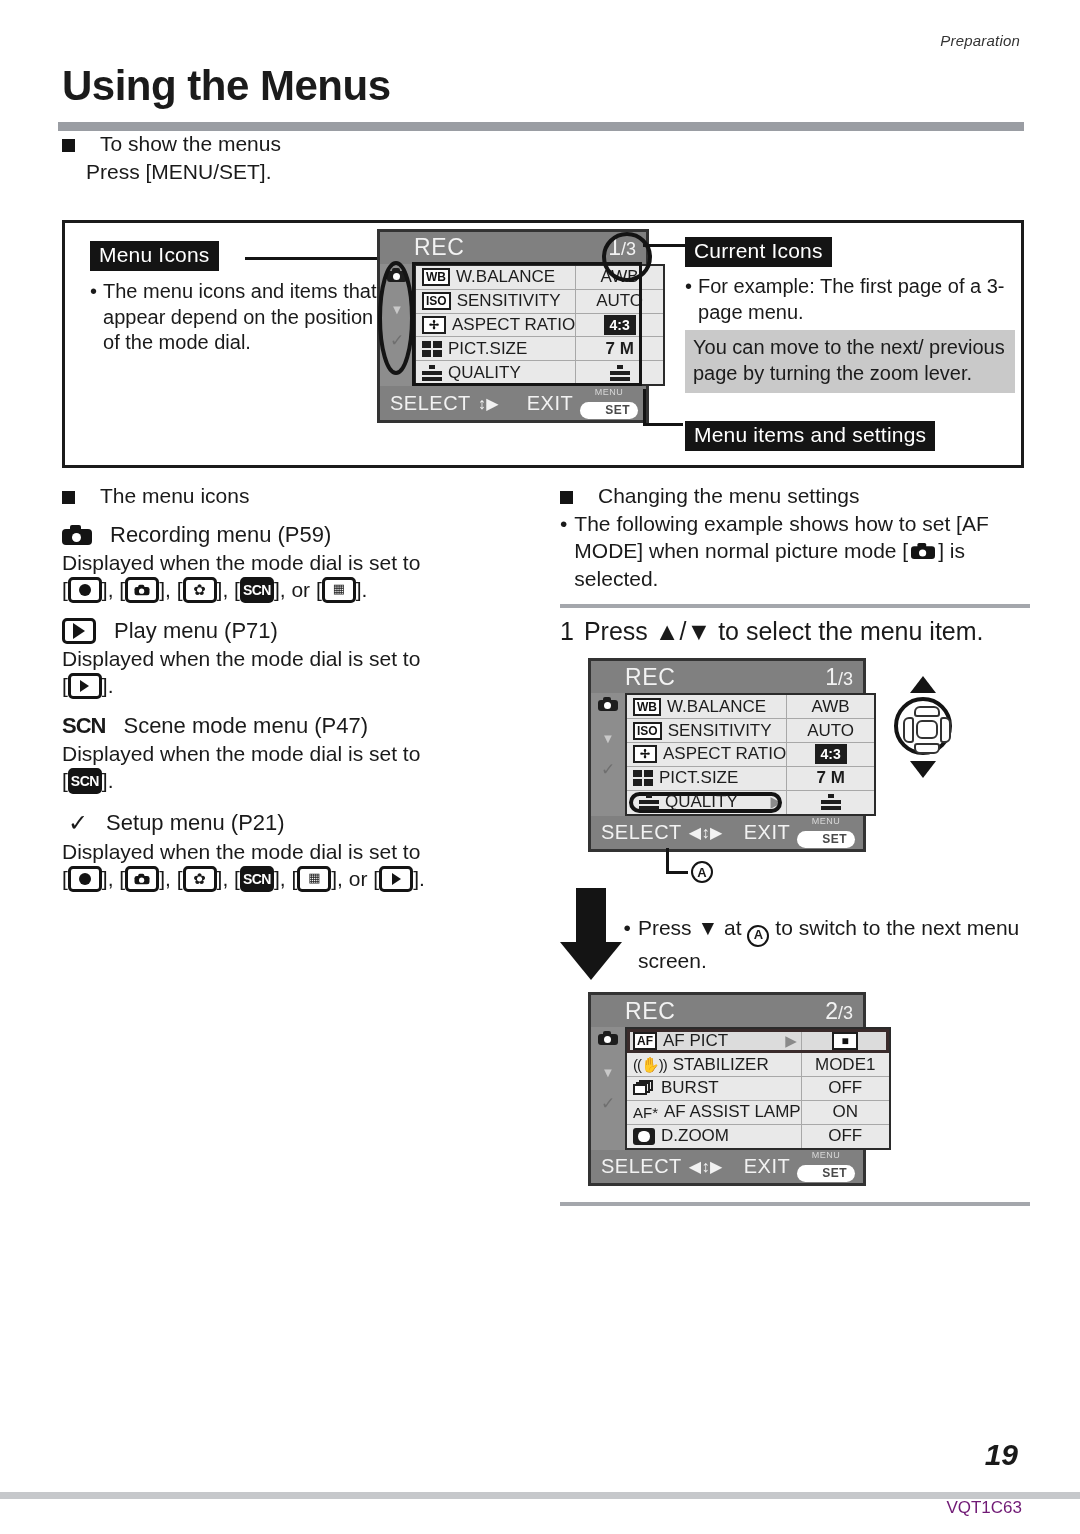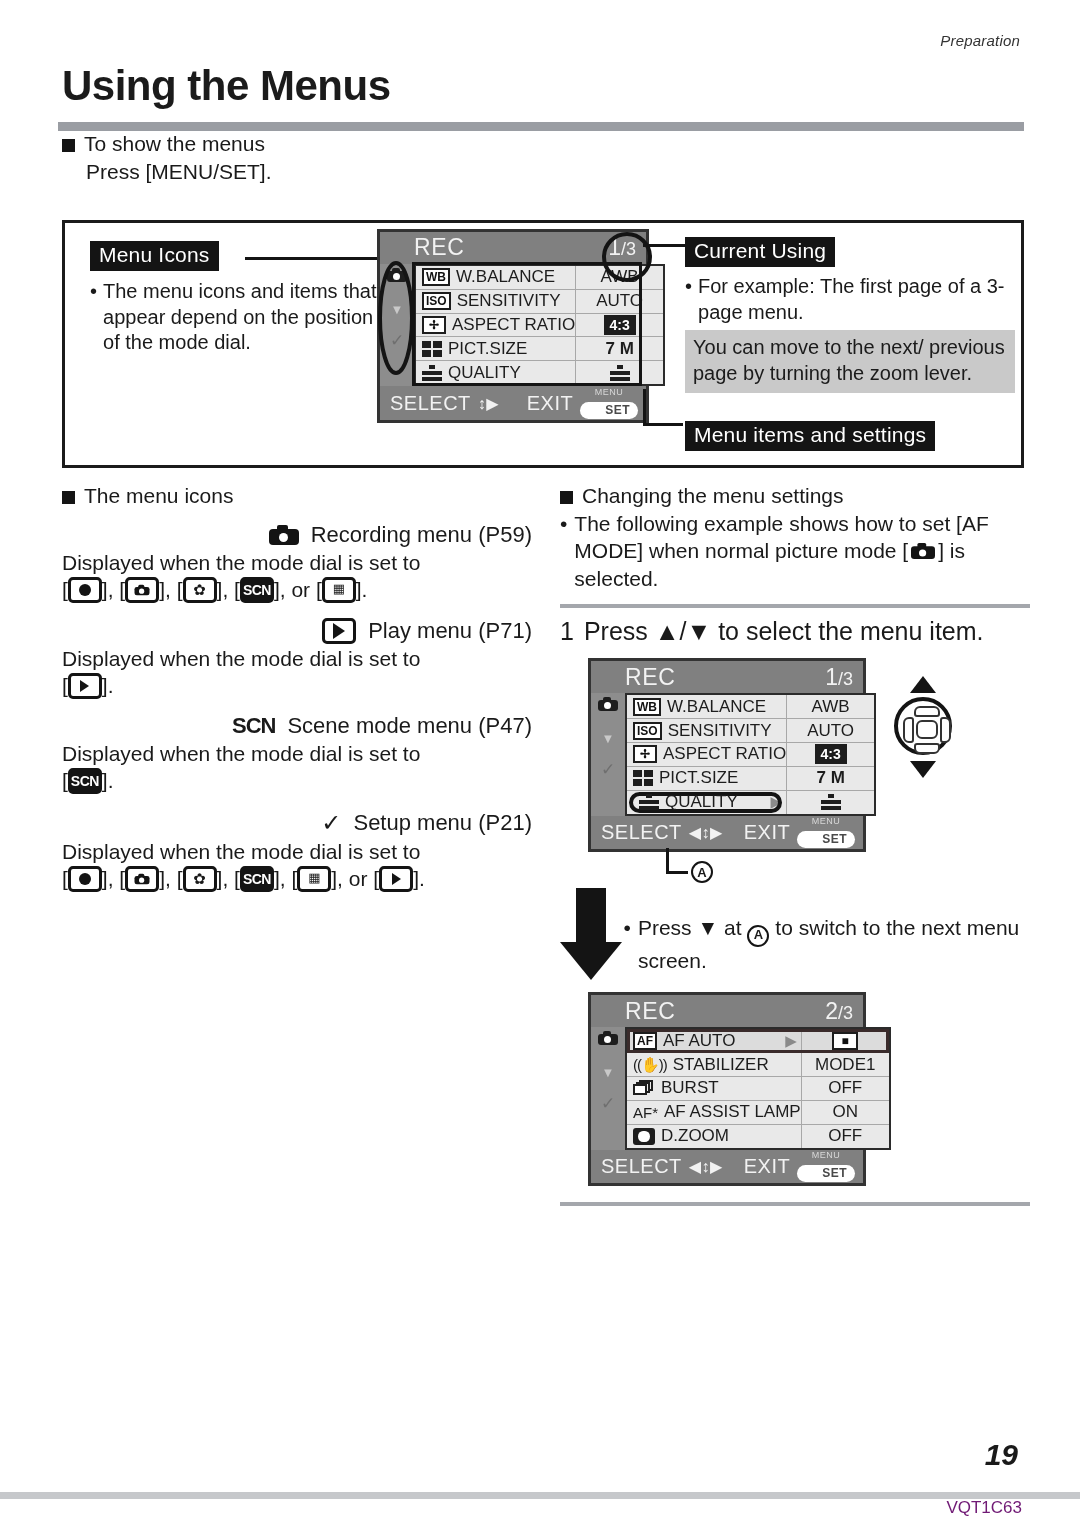--- a/index.html
+++ b/index.html
@@ -23,21 +23,21 @@
     position:absolute; left:62px; top:62px;
     font-size:42px; font-weight:bold; letter-spacing:-0.5px;
     color:#1b1b1b;
   }
   .title-rule {
     position:absolute; left:58px; top:122px;
     width:966px; height:9px; background:#9a9da3;
   }
 
   
-  .sq-head { display:flex; align-items:flex-start; gap:9px; }
+  .sq-head { display:flex; align-items:flex-start; gap:25px; }
   .sq { width:13px; height:13px; background:#141414; margin-top:7px; flex:none; }
   .sq-head .txt { font-size:21px; }
 
   .sec-a { position:absolute; left:62px; top:132px; width:560px; }
   .sec-a .sub { margin:4px 0 0 24px; font-size:21px; }
 
   
   .diagram-box {
     position:absolute; left:62px; top:220px;
     width:962px; height:248px;
@@ -155,21 +155,21 @@
   .menuset .s {
     display:inline-block; background:#ffffff; color:#4a4a4a;
     border-radius:9px; font-size:12px; font-weight:bold;
     padding:2px 8px 3px 25px; letter-spacing:.5px;
   }
 
   
   .col-left  { position:absolute; left:62px; top:484px; width:470px; }
   .col-right { position:absolute; left:560px; top:484px; width:470px; }
   .menu-entry { margin-top:14px; }
-  .menu-entry .ttl { display:flex; align-items:center; gap:12px; font-size:22px;justify-content:flex-end; }
+  .menu-entry .ttl { display:flex; align-items:center; gap:18px; font-size:22px; }
   .menu-entry .desc { font-size:21px; line-height:1.30; margin-top:1px; }
 
   .bullet-row { display:flex; gap:7px; font-size:21px; line-height:1.30; }
 
   
   .kicon {
     display:inline-flex; align-items:center; justify-content:center;
     vertical-align:-5px; border:3px solid #141414; border-radius:5px;
     background:#fff; width:34px; height:26px; flex:none;
   }
@@ -368,21 +368,21 @@
       <circle cx="27" cy="27" r="23" fill="none" stroke="#141414" stroke-width="4"></circle>
     </svg>
 
     <div style="position:absolute;left:32px;top:30px;right:4px;bottom:34px;border:3px solid #141414;"></div>
   </div>
   <div class="leader-v" style="left:578px; top:166px; height:36px;"></div>
   <div class="leader-h" style="left:578px; top:200px; width:40px;"></div>
   <div class="leader-h" style="left:578px; top:21px; width:42px;"></div>
 
   <div class="callout-right">
-    <span class="tag">Current Using</span>
+    <span class="tag">Current Icons</span>
     <div class="body">
       <div class="b">
         <span class="dotb">•</span>
         <span>For example: The first page of a 3-page menu.</span>
       </div>
       <div class="grey-note">You can move to the next/ previous page by turning the zoom lever.</div>
     </div>
   </div>
   <div class="tag-bottom">
     <span class="tag">Menu items and settings</span>
@@ -668,21 +668,21 @@
         <span class="side-ic cam">
           <span class="cam-glyph sm white-on-grey" style="display:inline-block"><span class="bd"></span><span class="hd"></span><span class="ln"></span></span>
         </span>
         <span class="side-ic arr" style="color:#c9c9c9;font-size:13px;">▼</span>
         <span class="side-ic wr" style="color:#6f6f6f;font-size:17px;">✓</span>
       </div>
       <div class="rows">
         <div class="row boxed">
           <span class="lab">
               <span class="chip">AF</span>
-              <span>AF AUTO</span>
+              <span>AF PICT</span>
             </span>
           <span class="arrow-cue">▶</span>
           <span class="val">
               <span class="chip" style="min-width:26px;">■</span>
             </span>
         </div>
         <div class="row">
           <span class="lab">
               <span class="g-stab">((✋))</span>
               <span>STABILIZER</span>

